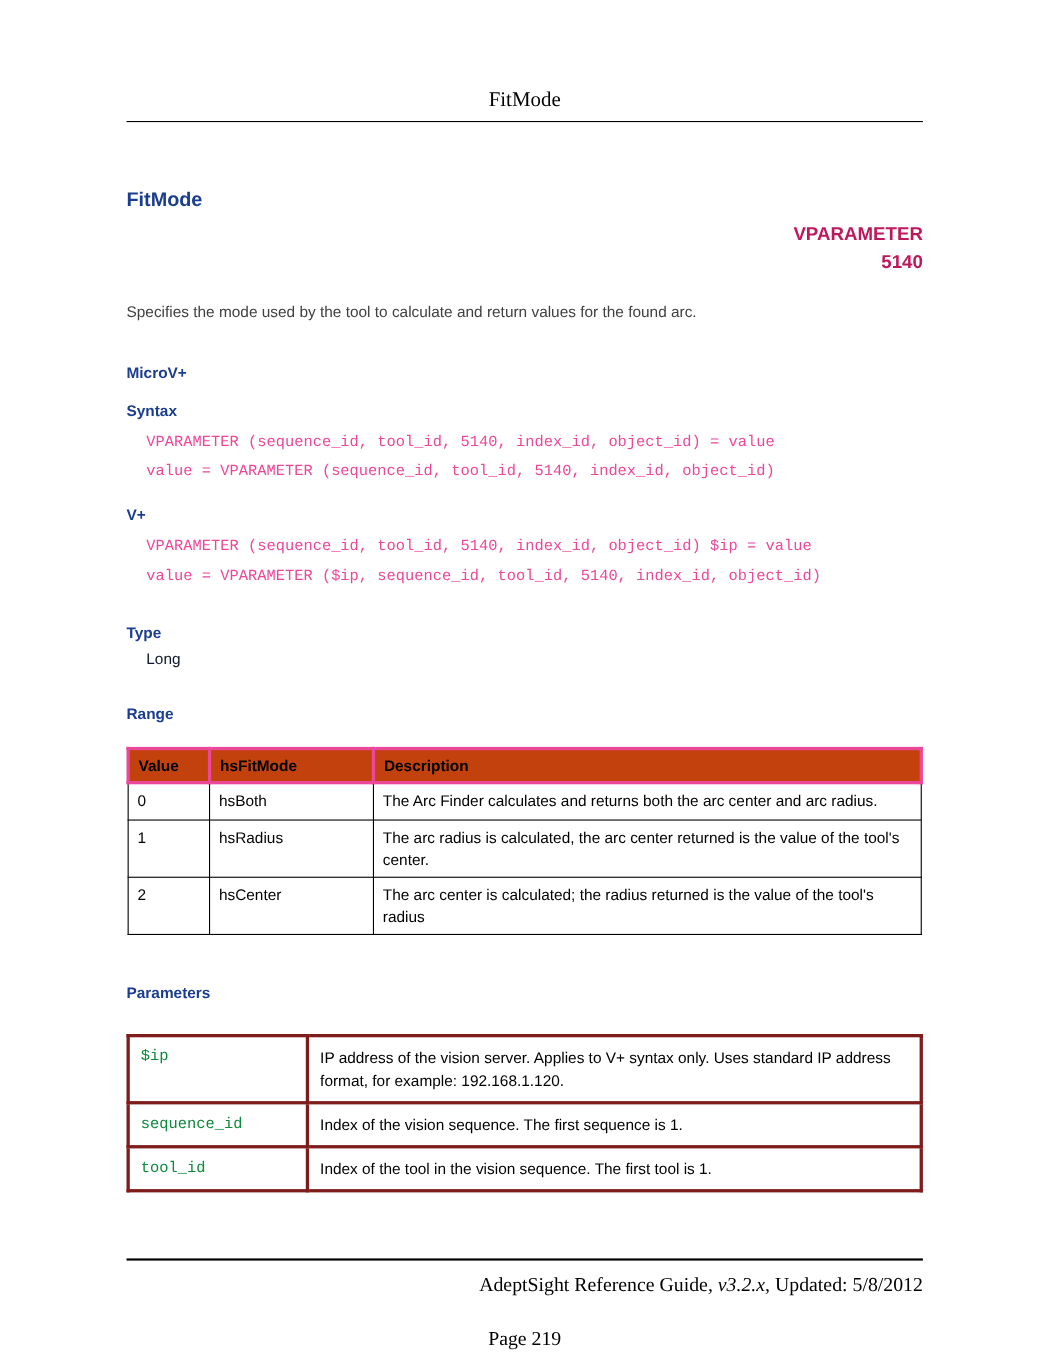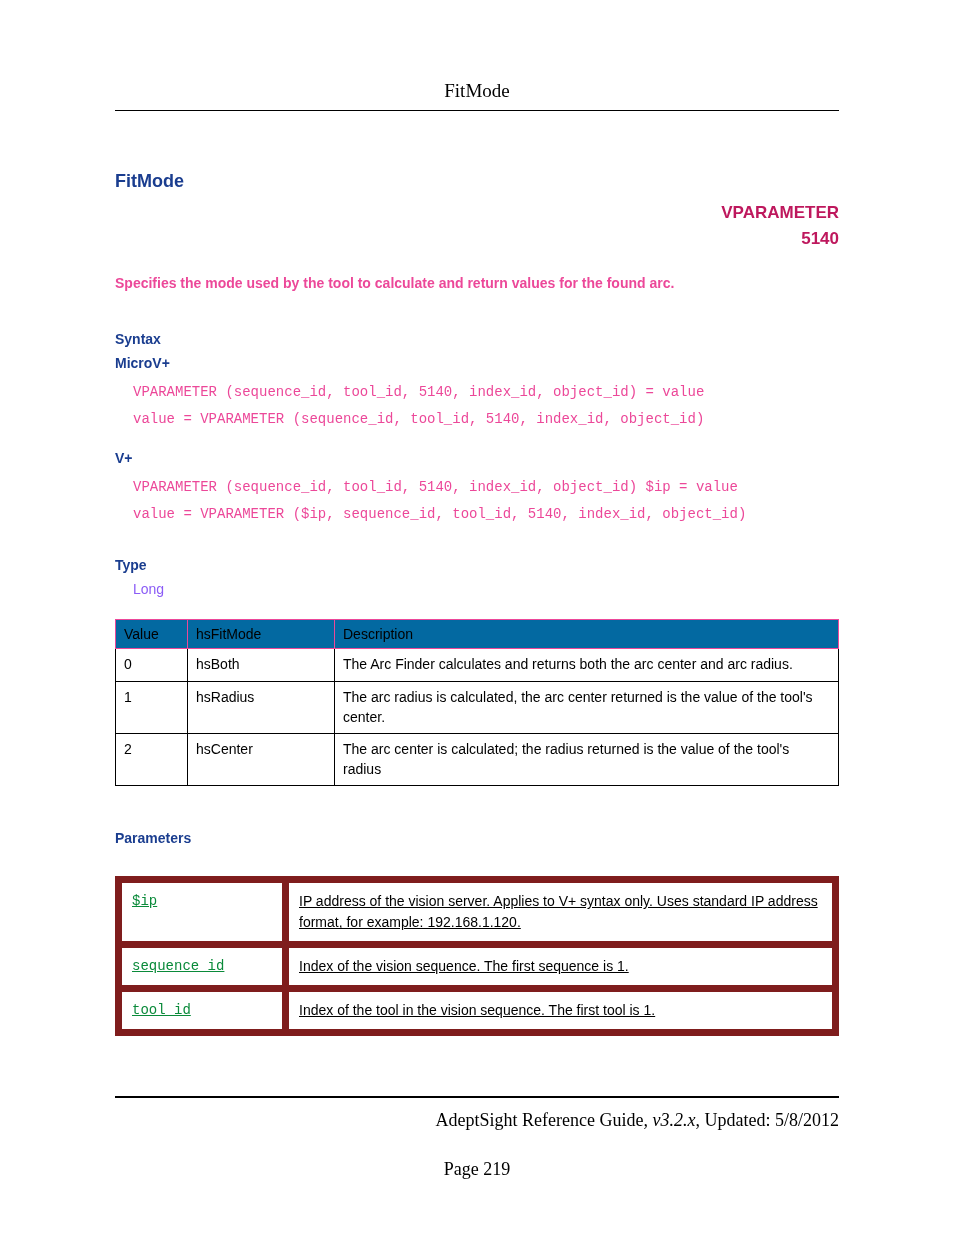--- a/index.html
+++ b/index.html
@@ -37,75 +37,73 @@
     text-align: right;
     color: #be185d;
     font-weight: bold;
     font-size: 17px;
     line-height: 1.5;
     margin-bottom: 24px;
   }
   .description {
     font-size: 14px;
     margin-bottom: 40px;
-    color: #ec4899;
-    font-weight: bold;
+    color: #404040;
   }
   .subhead {
     color: #1a3d8f;
     font-weight: bold;
     font-size: 14px;
     margin: 18px 0 8px 0;
   }
   .code-block {
     font-family: "Courier New", monospace;
     font-size: 14px;
     color: #ec4899;
     margin-left: 18px;
     line-height: 1.9;
     white-space: pre;
     margin-bottom: 6px;
   }
   .type-value {
     margin-left: 18px;
     font-size: 14px;
-    color: #8b5cf6;
+    color: #0f172a;
   }
   table.range-table {
     border-collapse: collapse;
     width: 100%;
     margin-top: 22px;
     font-family: Arial, Helvetica, sans-serif;
     font-size: 14px;
   }
   table.range-table th {
-    background: #0369a1;
-    font-weight: normal;
+    background: #c2410c;
+    font-weight: bold;
     text-align: left;
-    border: 1px solid #ec4899;
+    border: 3px solid #ec4899;
     padding: 6px 8px;
   }
   table.range-table td {
     border: 1px solid #000;
     padding: 6px 8px;
     vertical-align: top;
     line-height: 1.4;
   }
   table.params-table {
     border-collapse: collapse;
     width: 100%;
     margin-top: 30px;
     font-size: 14px;
   }
   table.params-table td {
-    border: 7px solid #7f1d1d;
+    border: 3px solid #7f1d1d;
     padding: 8px 10px;
     vertical-align: top;
     line-height: 1.5;
-    text-decoration: underline;
   }
   table.params-table td.param-name {
     font-family: "Courier New", monospace;
     color: #0a8a3a;
     width: 140px;
   }
   .footer-rule {
     border: 0;
     border-top: 2px solid #000;
     margin: 60px 0 12px 0;
@@ -133,33 +131,34 @@
   <div class="title-row">
     <div class="section-title">FitMode</div>
     <div class="vparam-block">
       <div>VPARAMETER</div>
       <div>5140</div>
     </div>
   </div>
 
   <div class="description">Specifies the mode used by the tool to calculate and return values for the found arc.</div>
 
+  <div class="subhead" style="margin-top:6px;">MicroV+</div>
+
   <div class="subhead">Syntax</div>
-
-  <div class="subhead" style="margin-top:6px;">MicroV+</div>
   <div class="code-block"><span>VPARAMETER (sequence_id, tool_id, 5140, index_id, object_id) = value</span>
 <span>value = VPARAMETER (sequence_id, tool_id, 5140, index_id, object_id)</span></div>
 
   <div class="subhead">V+</div>
   <div class="code-block"><span>VPARAMETER (sequence_id, tool_id, 5140, index_id, object_id) $ip = value</span>
 <span>value = VPARAMETER ($ip, sequence_id, tool_id, 5140, index_id, object_id)</span></div>
 
   <div class="subhead" style="margin-top:30px;">Type</div>
   <div class="type-value">Long</div>
 
+  <div class="subhead" style="margin-top:34px;">Range</div>
   <table class="range-table">
     <tbody>
         <tr>
       <th style="width:55px;">Value</th>
       <th style="width:130px;">hsFitMode</th>
       <th>Description</th>
     </tr>
     <tr>
       <td>0</td>
       <td>hsBoth</td>

